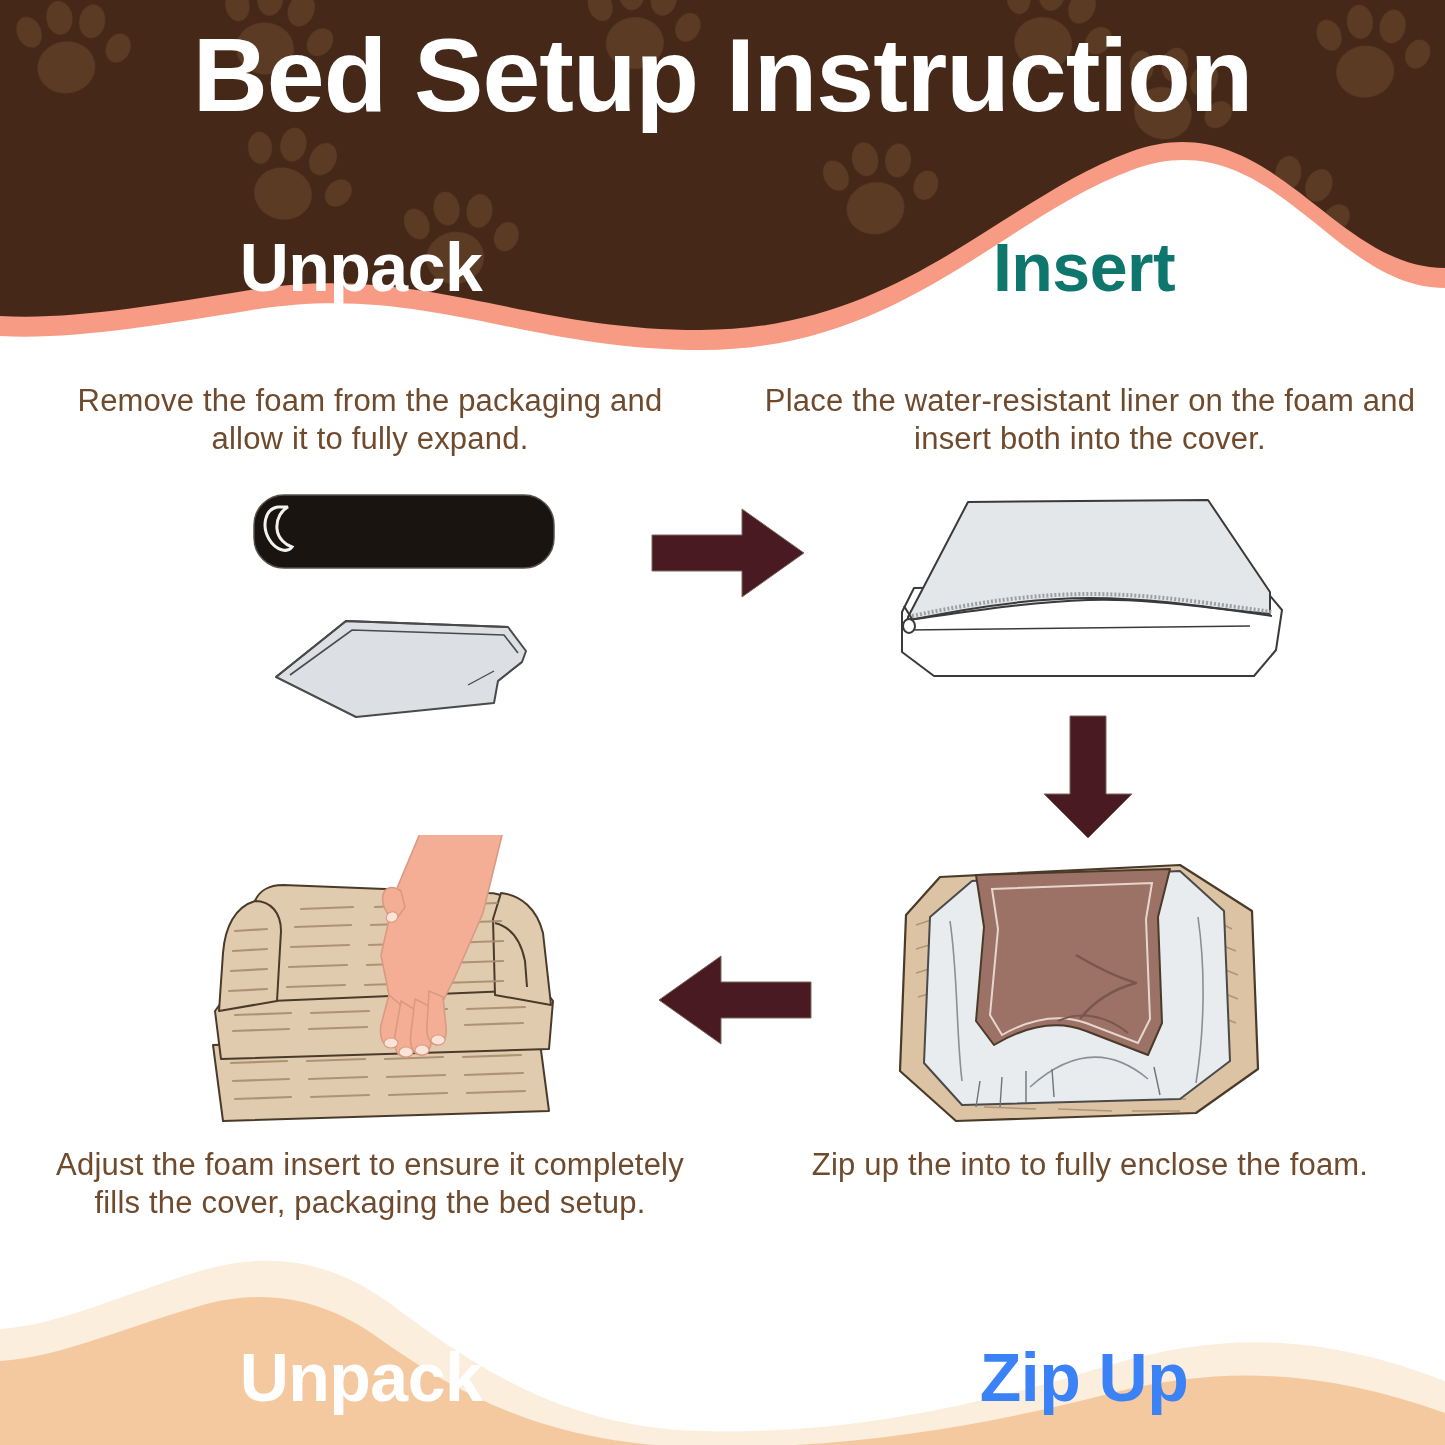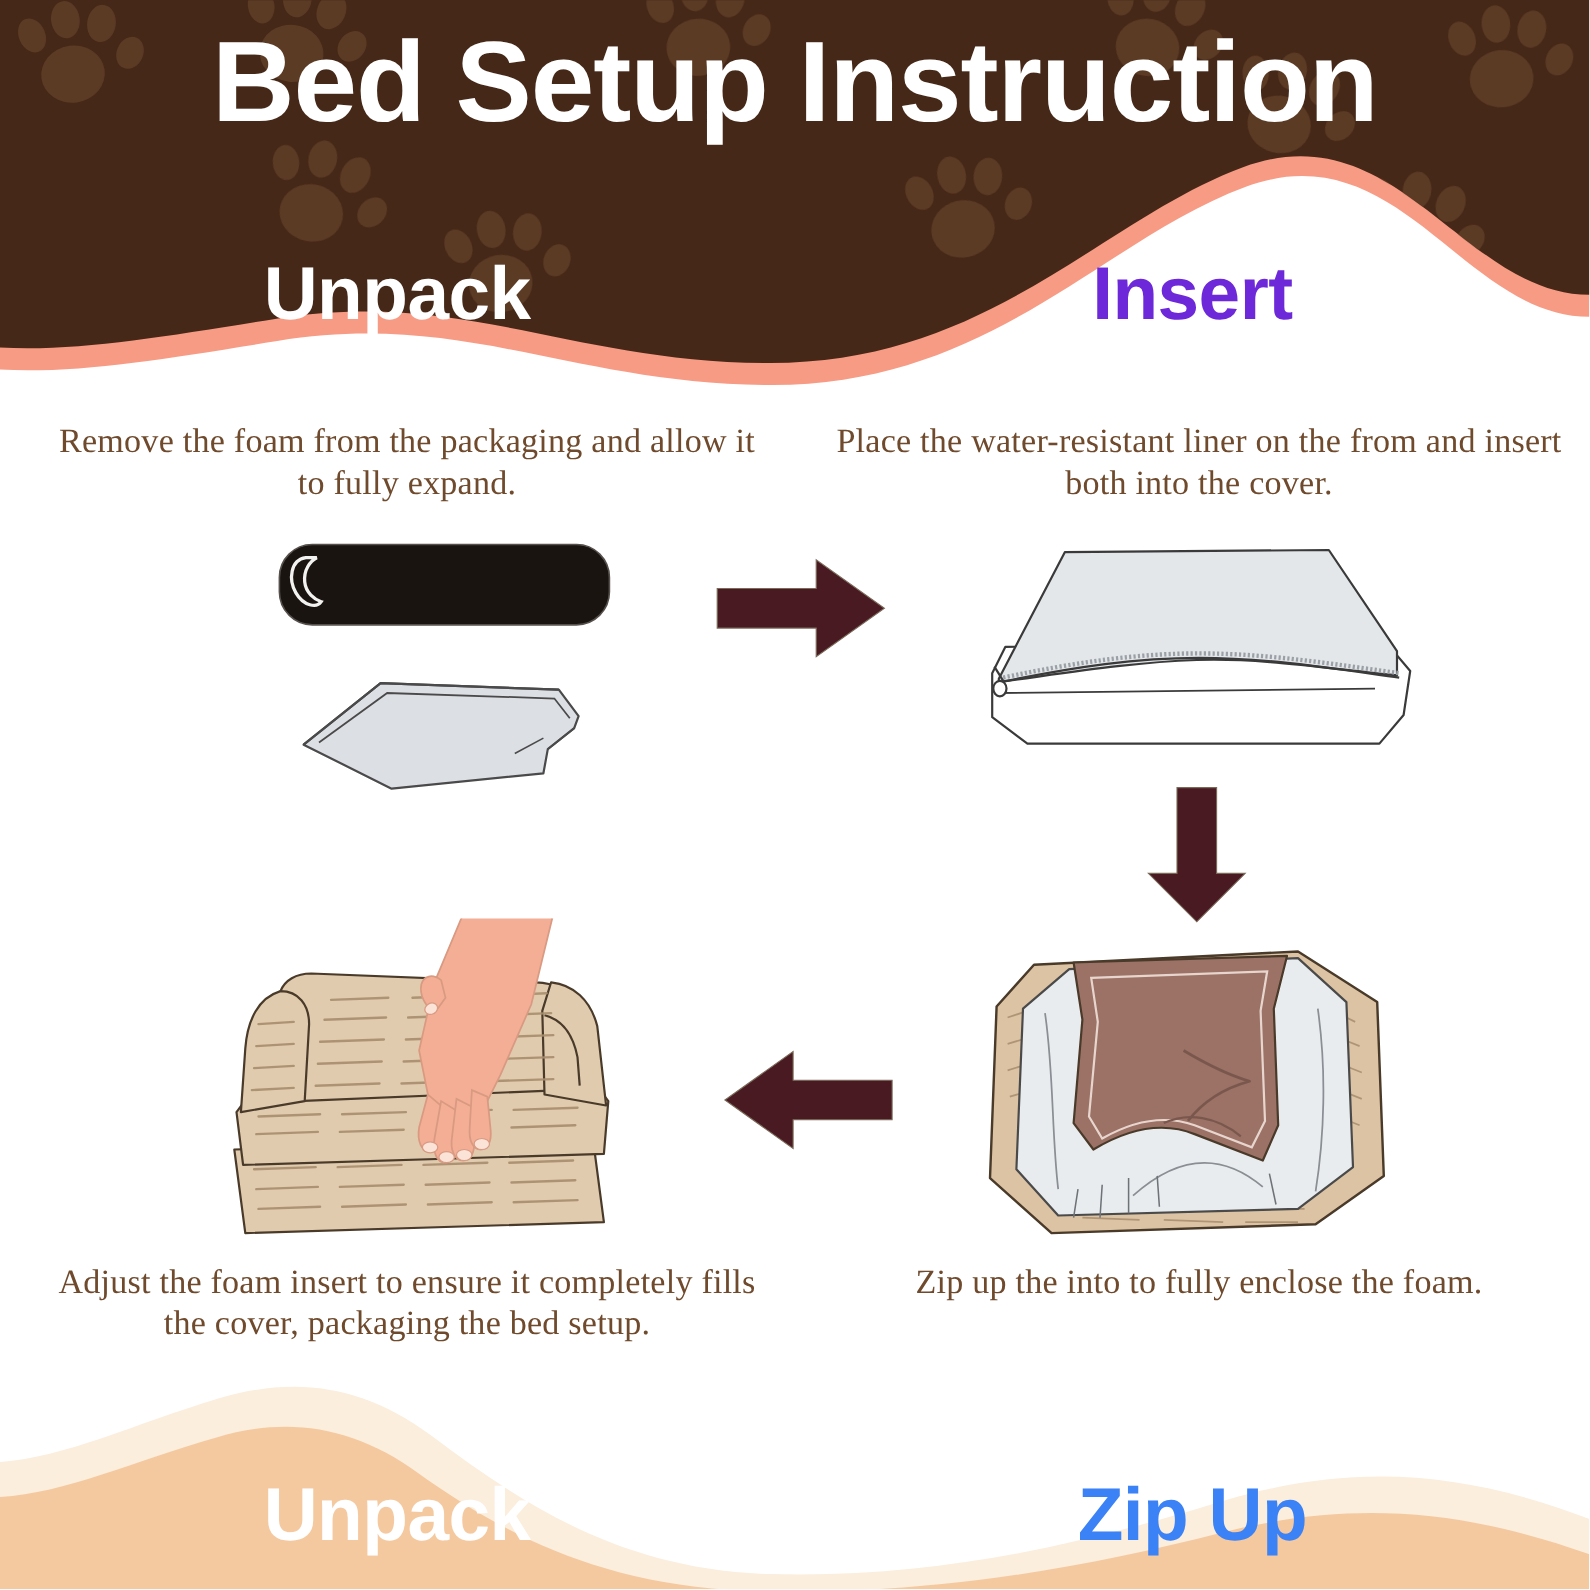--- a/index.html
+++ b/index.html
@@ -39,37 +39,37 @@
 
   .step-title {
     position:absolute;
     font-size:68px;
     font-weight:bold;
     letter-spacing:-0.5px;
     white-space:nowrap;
     z-index:6;
   }
   .st-unpack { left:0; top:228px; width:722px; text-align:center; color:#ffffff; }
-  .st-insert { left:723px; top:228px; width:722px; text-align:center; color:#6d28d9; }
+  .st-insert { left:723px; top:228px; width:722px; text-align:center; color:#0f766e; }
   .st-fluff  { left:0; top:1338px; width:722px; text-align:center; color:#ffffff; }
   .st-zipup  { left:723px; top:1338px; width:722px; text-align:center; color:#3b82f6; }
 
   
   .footer-wrap {
     position:absolute; left:0; bottom:0;
     width:1445px; height:190px;
     overflow:hidden;
   }
   .footer-svg { position:absolute; left:0; top:0; }
 
   
   .caption {
     position:absolute;
     color:#6F4A2D;
-    font-family:Liberation Serif, serif;
+    font-family:Liberation Sans, sans-serif;
     font-size:31px;
     line-height:1.22;
     text-align:center;
     letter-spacing:0.2px;
   }
   .cap-tl { left:40px;  top:382px;  width:660px; }
   .cap-tr { left:760px; top:382px;  width:660px; }
   .cap-bl { left:40px;  top:1146px; width:660px; }
   .cap-br { left:760px; top:1146px; width:660px; }
 
@@ -133,21 +133,21 @@
       </g>
     </svg>
   </div>
 
   <h1 class="main-title">Bed Setup Instruction</h1>
 
   <div class="step-title st-unpack">Unpack</div>
   <div class="step-title st-insert">Insert</div>
 
   <div class="caption cap-tl">Remove the foam from the packaging and allow it to fully expand.</div>
-  <div class="caption cap-tr">Place the water-resistant liner on the from and insert both into the cover.</div>
+  <div class="caption cap-tr">Place the water-resistant liner on the foam and insert both into the cover.</div>
   <div class="caption cap-bl">Adjust the foam insert to ensure it completely fills the cover, packaging the bed setup.</div>
   <div class="caption cap-br">Zip up the into to fully enclose the foam.</div>
 
   <div class="ill ill-unpack">
     <svg width="350" height="240" viewBox="0 0 350 240">
 
       <g>
         <rect x="18" y="10" width="300" height="73" rx="30" fill="#1A1411" stroke="#55504C" stroke-width="1.5"></rect>
         <path d="M42,22 C28,24 26,42 33,54 C40,66 52,68 56,62 C50,60 42,54 41,44 C40,33 46,25 52,22 Z" fill="none" stroke="#F2F2F0" stroke-width="3" stroke-linecap="round"></path>
       </g>

